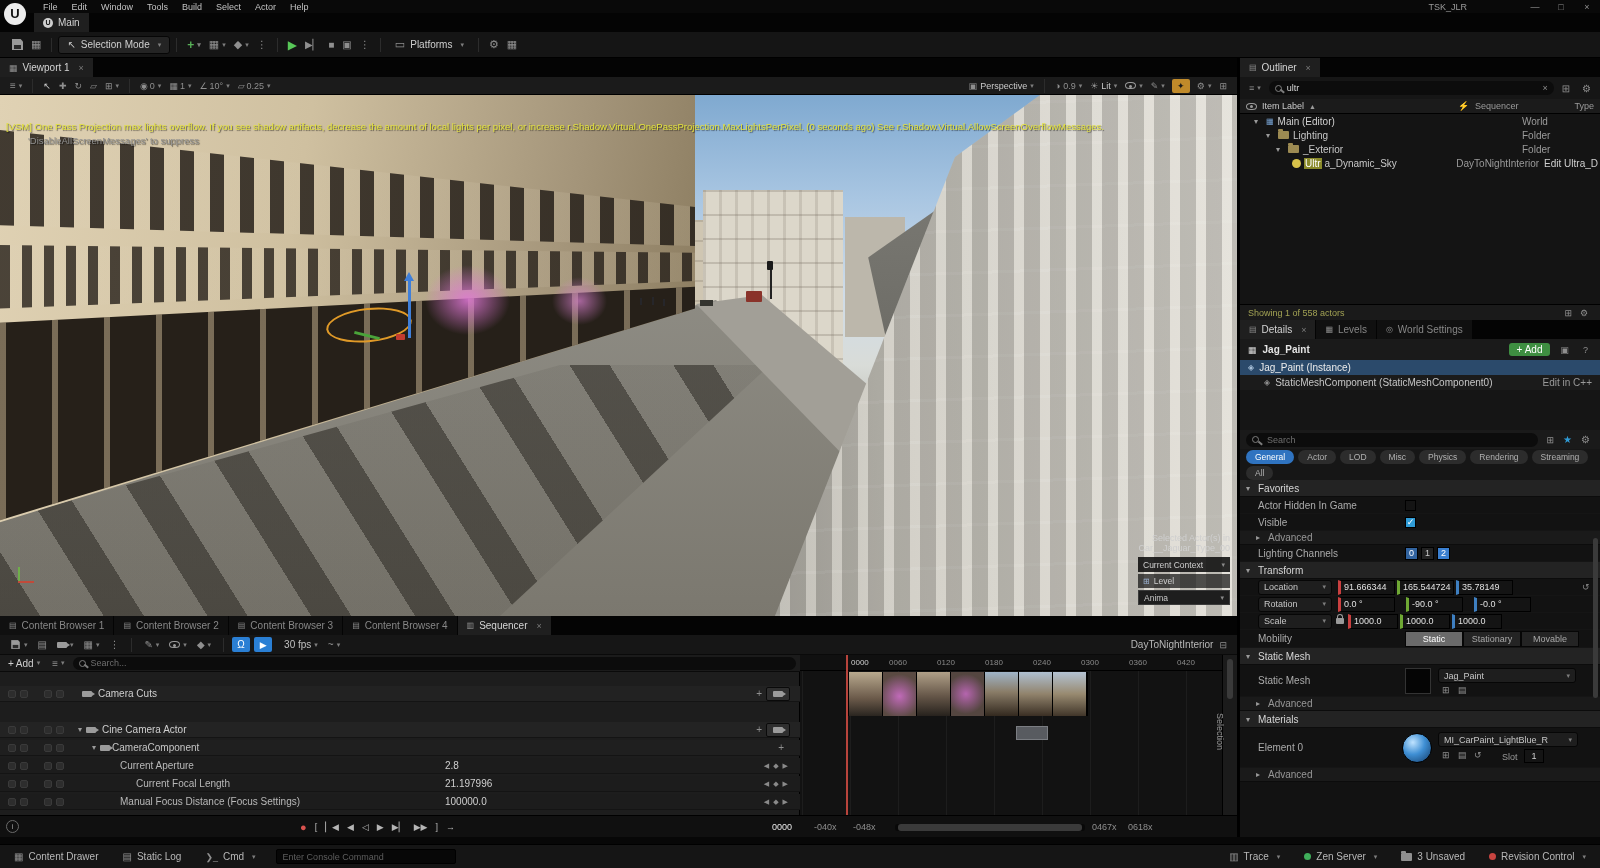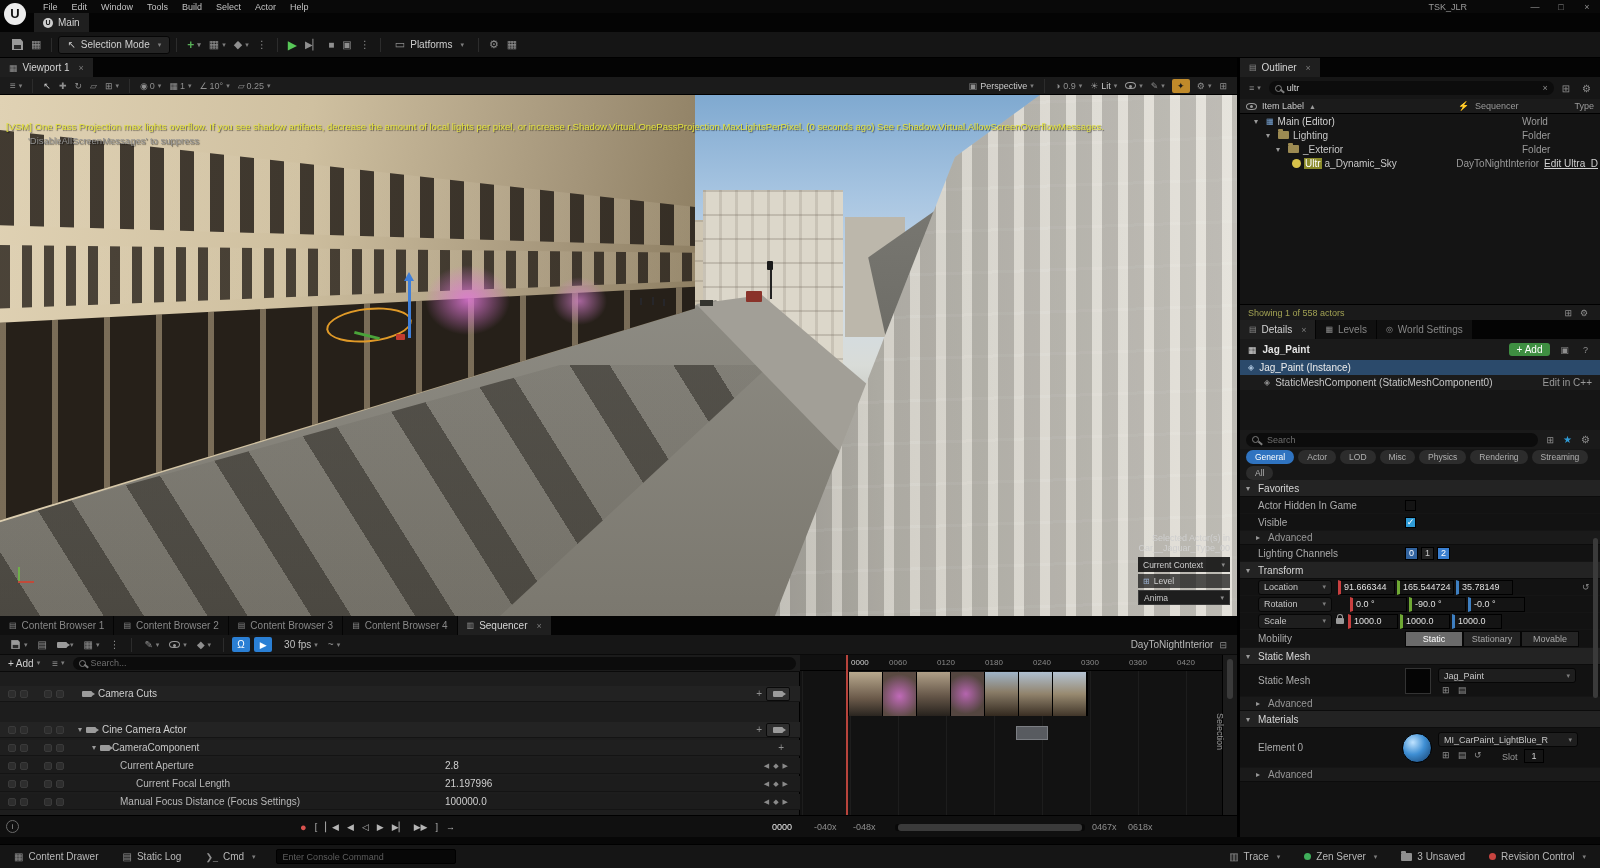--- a/index.html
+++ b/index.html
@@ -473,21 +473,21 @@
         <span style="color:#c8c8c8">_Exterior</span>
         <div class="grow"></div>
         <span style="color:#9a9a9a;width:78px">Folder</span>
       </div>
       <div class="flex" style="height:14px;padding-left:52px;gap:3px">
         <span style="width:9px;height:9px;border-radius:50%;background:#d8c24a;flex:none"></span>
         <span style="background:#8a8a2a;color:#fff;padding:0 1px">Ultr</span>
           <span style="color:#c8c8c8">a_Dynamic_Sky</span>
         <div class="grow"></div>
         <span style="color:#9a9a9a">DayToNightInterior</span>
-        <span style="color:#d0d0d0;text-decoration:underline;margin:0 2px;white-space:nowrap">Edit Ultra_D</span>
+        <span style="color:#d0d0d0;margin:0 2px;white-space:nowrap">Edit Ultra_D</span>
       </div>
     </div>
     <div class="flex" style="height:16px;background:#1a1a1a;border-top:1px solid #000;padding:0 8px">
       <span style="color:#a2a254;font-size:9px">Showing 1 of 558 actors</span>
       <div class="grow"></div>
       <span class="icbtn" style="font-size:9px">⊞</span>
       <span class="icbtn" style="font-size:9px">⚙</span>
     </div>
 
     <div class="flex" style="height:19px;background:#040404">
@@ -590,21 +590,21 @@
             <span>35.78149</span>
           </div>
       </div>
       <span class="abs" style="left:342px;color:#8a8a8a;font-size:9px">↺</span>
     </div>
     <div class="prow">
       <div class="tpill">
           <span>Rotation</span>
           <span style="font-size:7px;color:#7e7e7e">▾</span>
         </div>
-      <div class="flex" style="margin-left:18px;gap:2px">
+      <div class="flex" style="margin-left:6px;gap:11px">
         <div class="vbox bl-r">
             <span>0.0 °</span>
           </div>
         <div class="vbox bl-g">
             <span>-90.0 °</span>
           </div>
         <div class="vbox bl-b">
             <span>-0.0 °</span>
           </div>
       </div>

